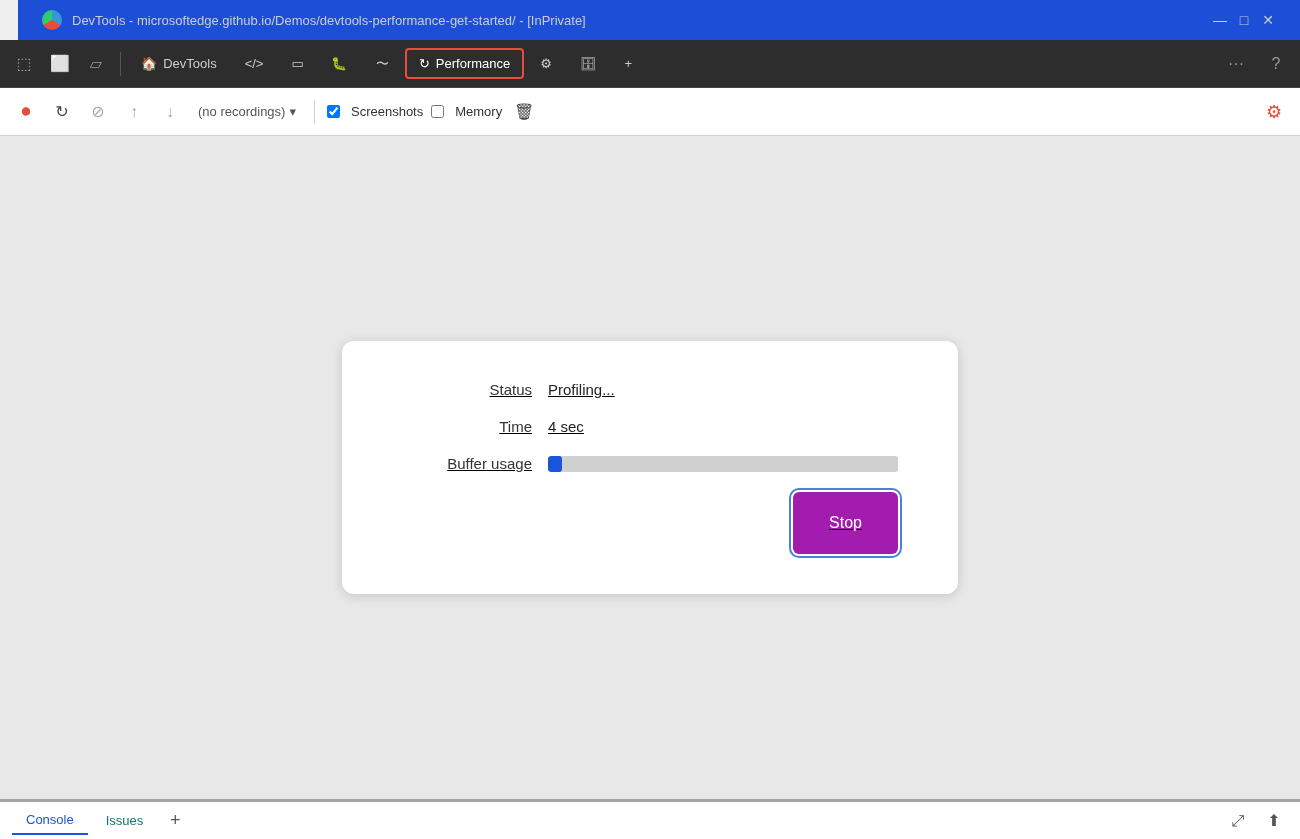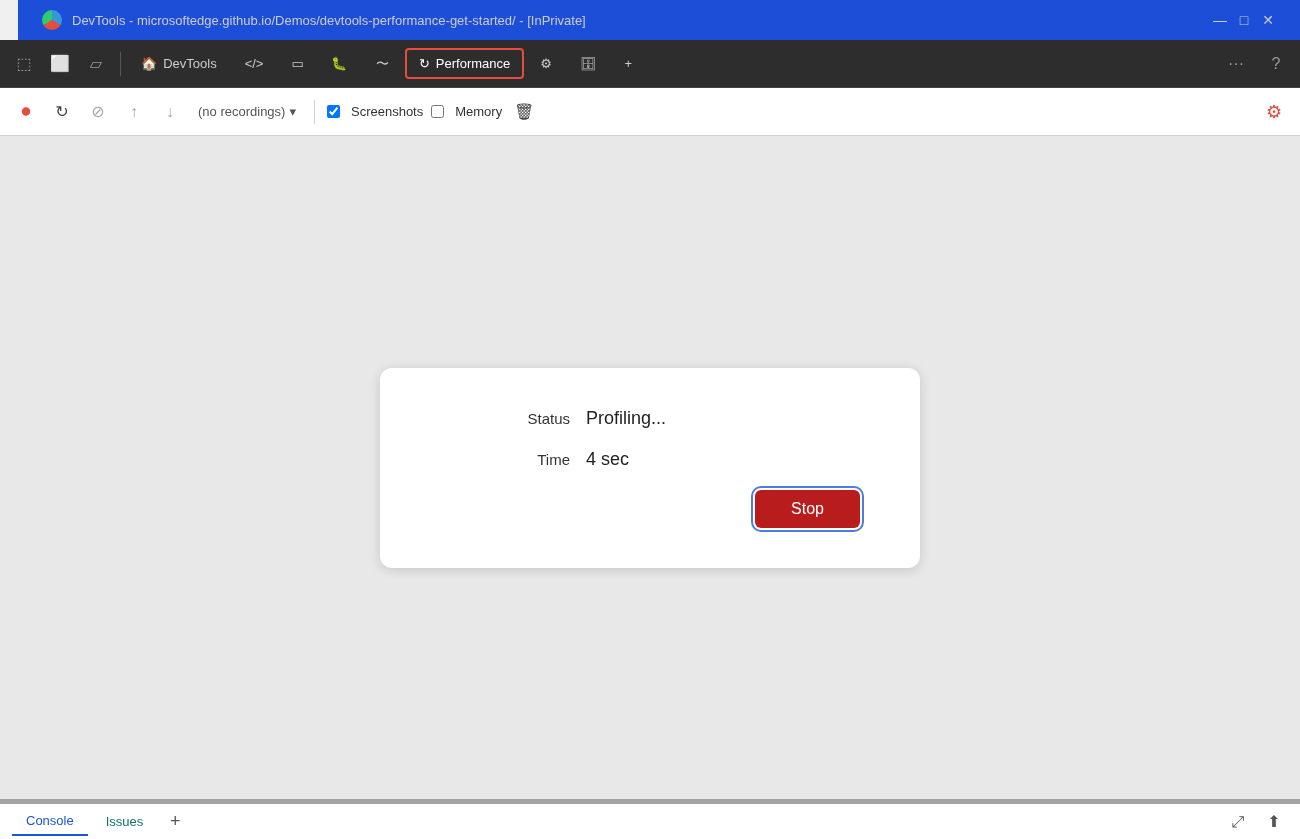--- a/index.html
+++ b/index.html
@@ -129,20 +129,21 @@
     }
 
     
     .main-content {
       flex: 1;
       background: #e8e8e8;
       display: flex;
       align-items: center;
       justify-content: center;
       position: relative;
+      text-decoration: underline;
     }
 
     
     .profiling-card {
       background: #ffffff;
       border-radius: 12px;
       padding: 40px 60px;
       box-shadow: 0 2px 12px rgba(0,0,0,0.15);
       min-width: 540px;
     }
@@ -154,61 +155,61 @@
     }
     .profiling-label {
       width: 130px;
       text-align: right;
       color: #333;
       font-size: 15px;
       margin-right: 16px;
     }
     .profiling-value {
       color: #222;
-      font-size: 18px;
+      font-size: 15px;
     }
     .buffer-bar-container {
       width: 350px;
       height: 16px;
       background: #d0d0d0;
       border-radius: 3px;
       overflow: hidden;
     }
     .buffer-bar-fill {
       height: 100%;
       background: #1a56db;
       border-radius: 3px;
     }
     .stop-btn-row {
       display: flex;
       justify-content: flex-end;
       margin-top: 10px;
     }
     .stop-btn {
-      background: #b91c1c;
+      background: #a21caf;
       color: #ffffff;
       border: none;
       border-radius: 6px;
-      padding: 10px 36px;
+      padding: 22px 36px;
       font-size: 16px;
       font-weight: 500;
       cursor: pointer;
       outline: 2px solid #4a7fe0;
       outline-offset: 2px;
     }
 
     
     .bottom-bar {
       background: #ffffff;
       height: 40px;
       display: flex;
       align-items: center;
       padding: 0 12px;
       gap: 4px;
-      border-top: 5px solid #a3a3a3;
+      border-top: 3px solid #a3a3a3;
       flex-shrink: 0;
     }
     .bottom-tab {
       padding: 6px 14px;
       font-size: 13px;
       cursor: pointer;
       border-radius: 4px;
       color: #0f766e;
     }
     .bottom-tab.active { color: #1a56db; border-bottom: 2px solid #1a56db; border-radius: 0; }
@@ -330,20 +331,26 @@
 <div class="main-content">
   <div class="profiling-card">
     <div class="profiling-row">
       <span class="profiling-label">Status</span>
       <span class="profiling-value">Profiling...</span>
     </div>
     <div class="profiling-row">
       <span class="profiling-label">Time</span>
       <span class="profiling-value">4 sec</span>
     </div>
+    <div class="profiling-row">
+      <span class="profiling-label">Buffer usage</span>
+      <div class="buffer-bar-container">
+        <div class="buffer-bar-fill" style="width: 4%"></div>
+      </div>
+    </div>
     <div class="stop-btn-row">
       <button class="stop-btn">Stop</button>
     </div>
   </div>
 </div>
 
 <div class="bottom-bar">
   <div class="bottom-tab active">
     <span>Console</span>
   </div>

